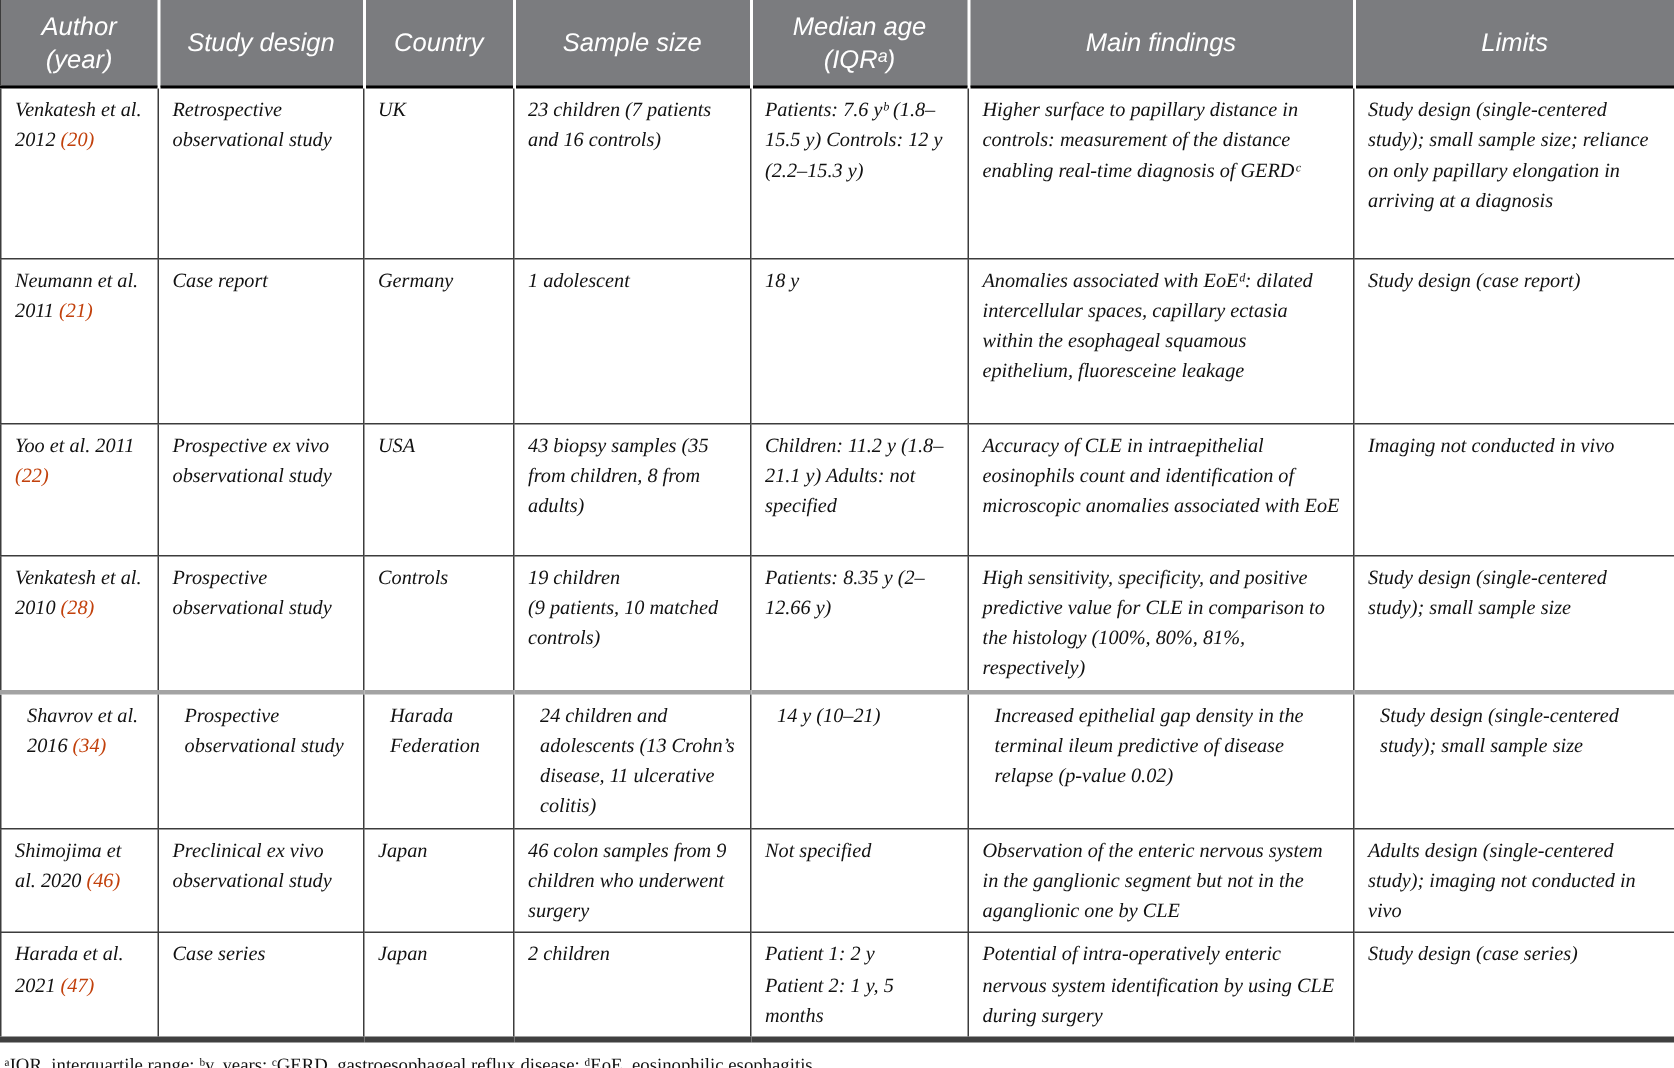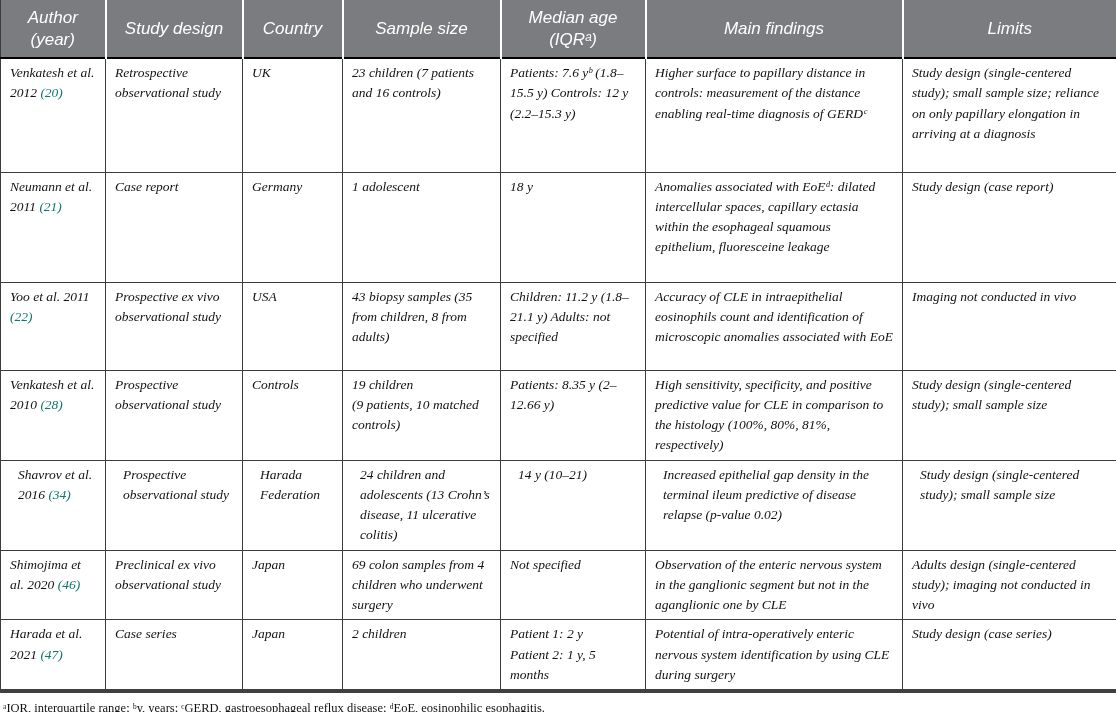--- a/index.html
+++ b/index.html
@@ -55,25 +55,25 @@
   tbody tr:nth-child(1) { height: 114px; }
   tbody tr:nth-child(2) { height: 110px; }
   tbody tr:nth-child(3) { height: 88px; }
   tbody tr:nth-child(4) { height: 90px; }
   tbody tr:nth-child(5) { height: 88px; }
   tbody tr:nth-child(6) { height: 68px; }
   tbody tr:nth-child(7) { height: 68px; }
 
   
   tbody tr:first-child td { border-top: 2px solid #000000; }
-  tbody tr.section-break td { border-top: 1px solid #a3a3a3; padding-left: 17px; }
+  tbody tr.section-break td { border-top: 3px solid #a3a3a3; padding-left: 17px; }
   tbody tr:last-child td { border-bottom: 4px solid #404040; }
 
   .ref {
-    color: #0f766e;
+    color: #c2410c;
   }
   .footnote {
     font-size: 12.5px;
     padding: 7px 2px 0 3px;
     line-height: 1.4;
     color: #111111;
   }
 </style>
 </head>
 <body>
@@ -162,21 +162,21 @@
         <td>Increased epithelial gap density in the terminal ileum predictive of disease relapse (p-value 0.02)</td>
         <td>Study design (single-centered study); small sample size</td>
       </tr>
       <tr>
         <td>
           <span>Shimojima et al. 2020</span>
           <span class="ref">(46)</span>
         </td>
         <td>Preclinical ex vivo observational study</td>
         <td>Japan</td>
-        <td>69 colon samples from 4 children who underwent surgery</td>
+        <td>46 colon samples from 9 children who underwent surgery</td>
         <td>Not specified</td>
         <td>Observation of the enteric nervous system in the ganglionic segment but not in the aganglionic one by CLE</td>
         <td>Adults design (single-centered study); imaging not conducted in vivo</td>
       </tr>
       <tr>
         <td>
           <span>Harada et al. 2021</span>
           <span class="ref">(47)</span>
         </td>
         <td>Case series</td>

